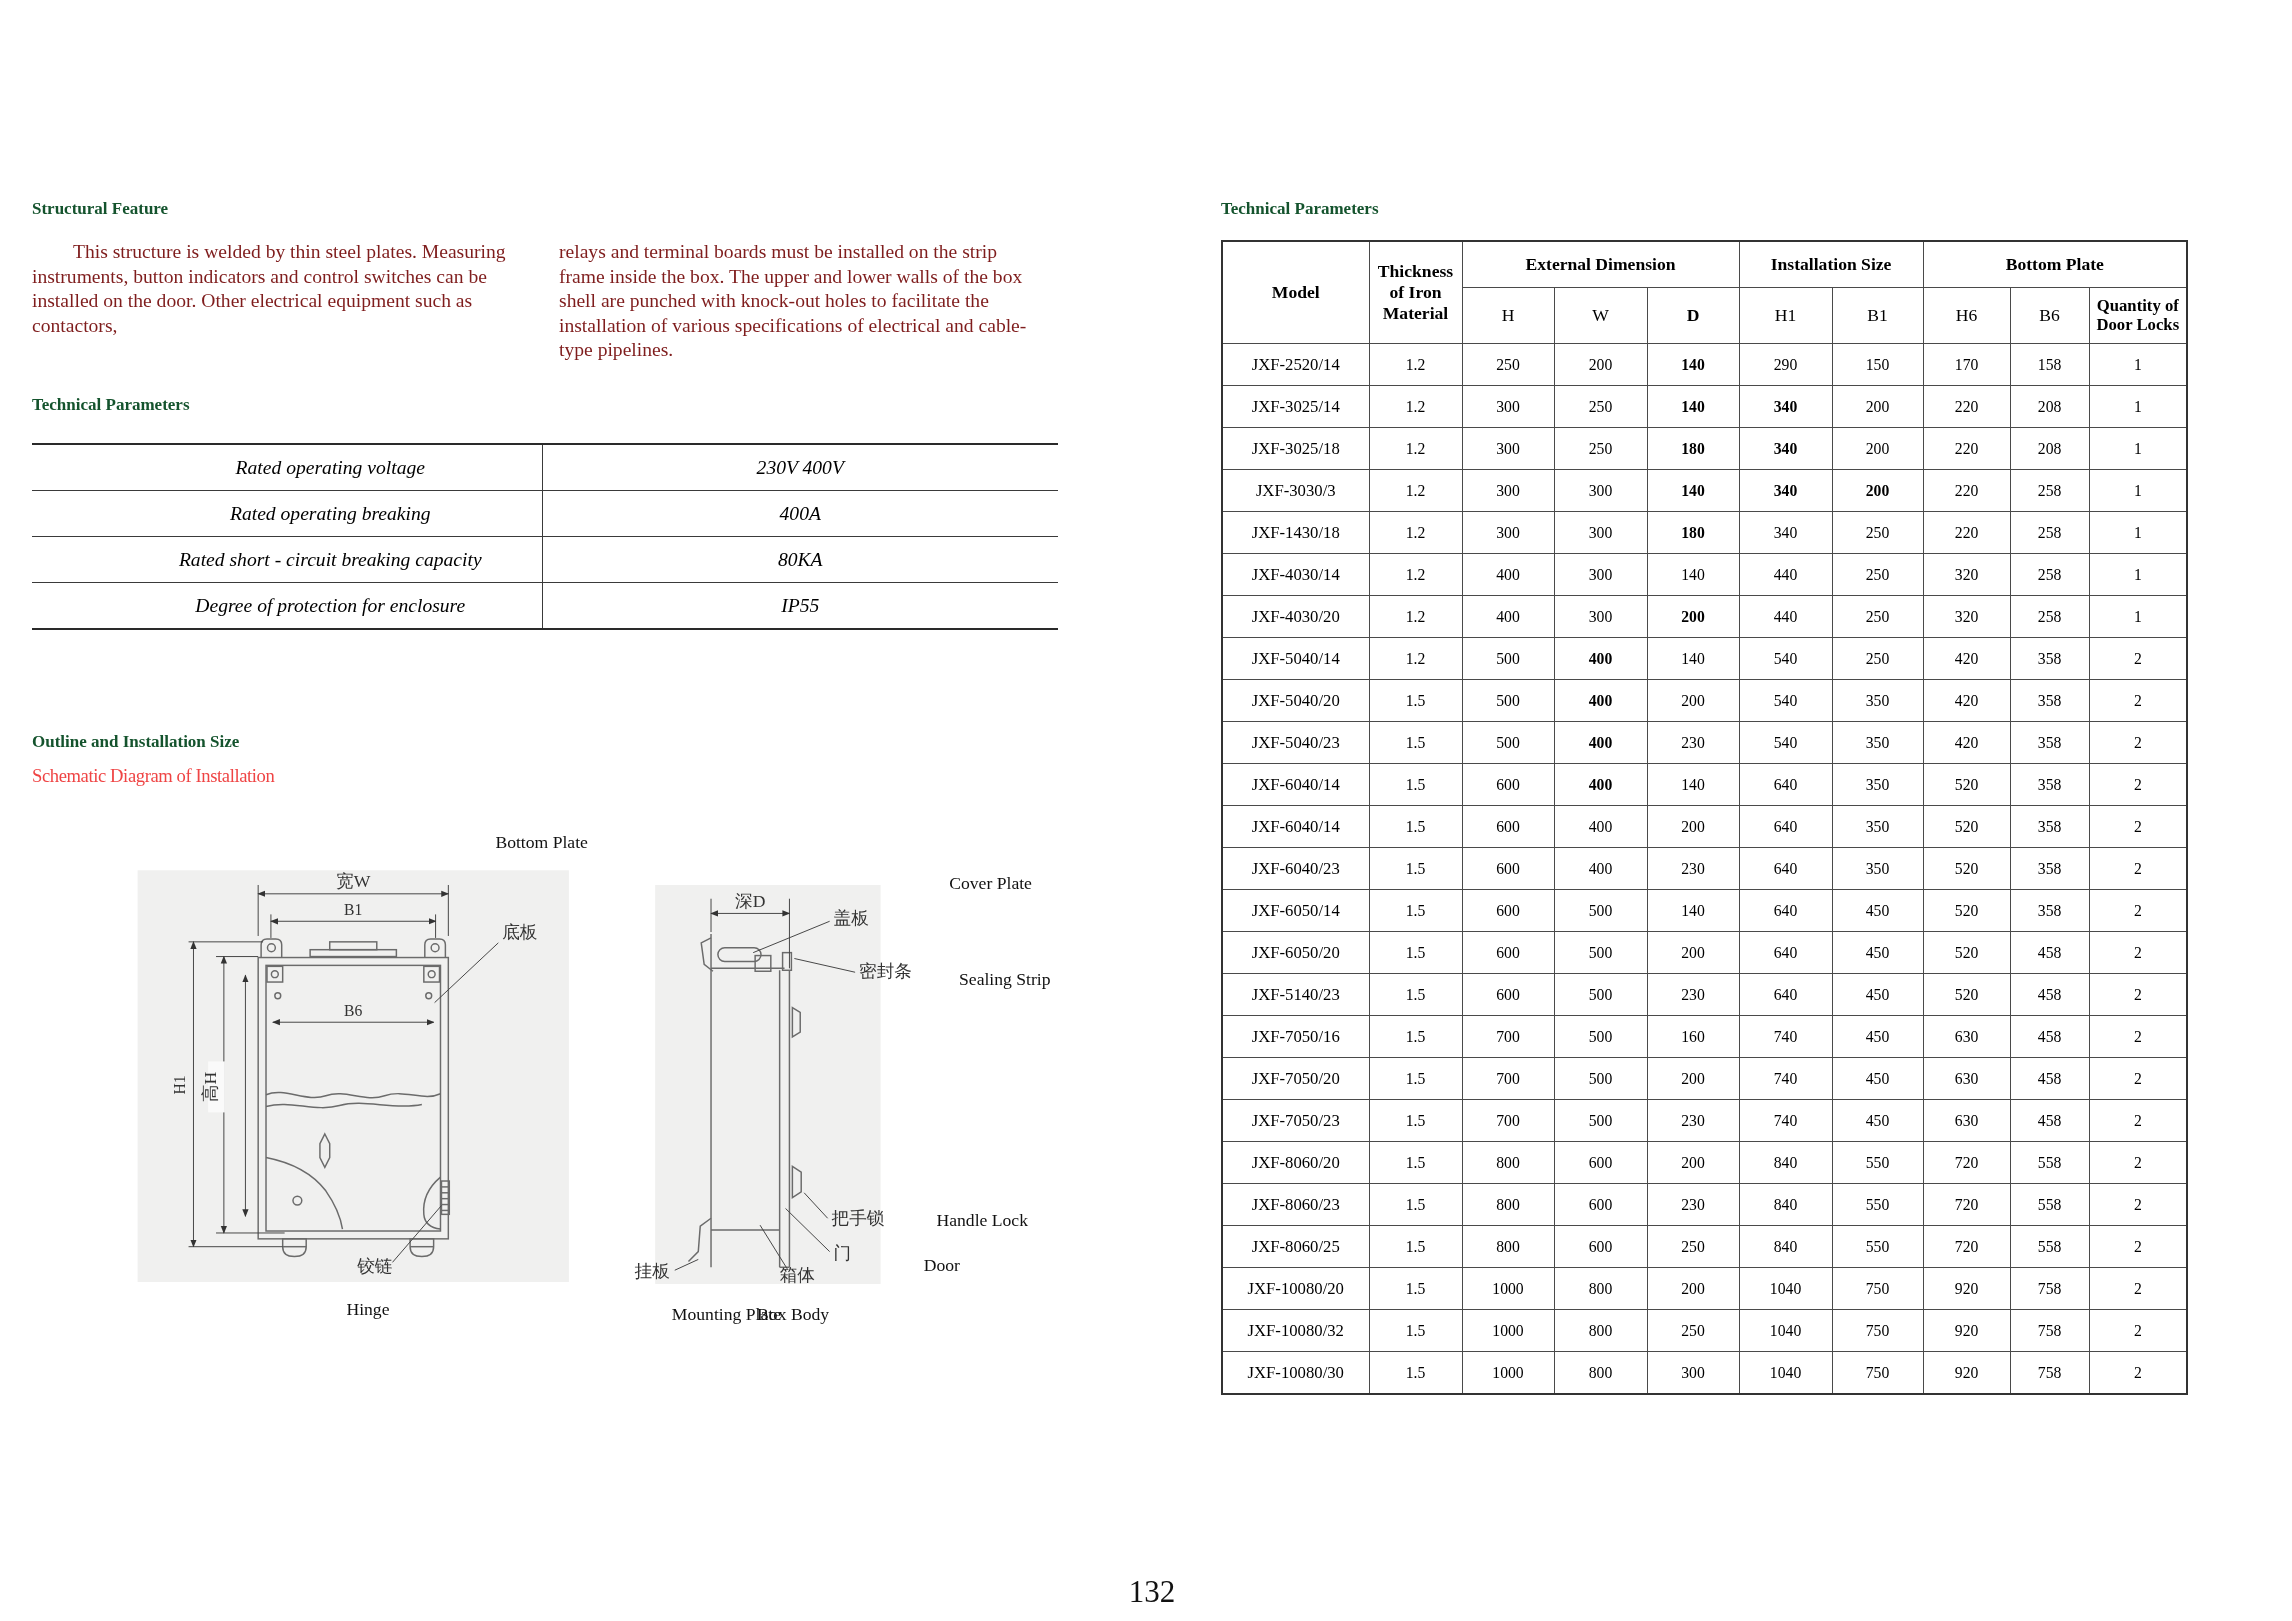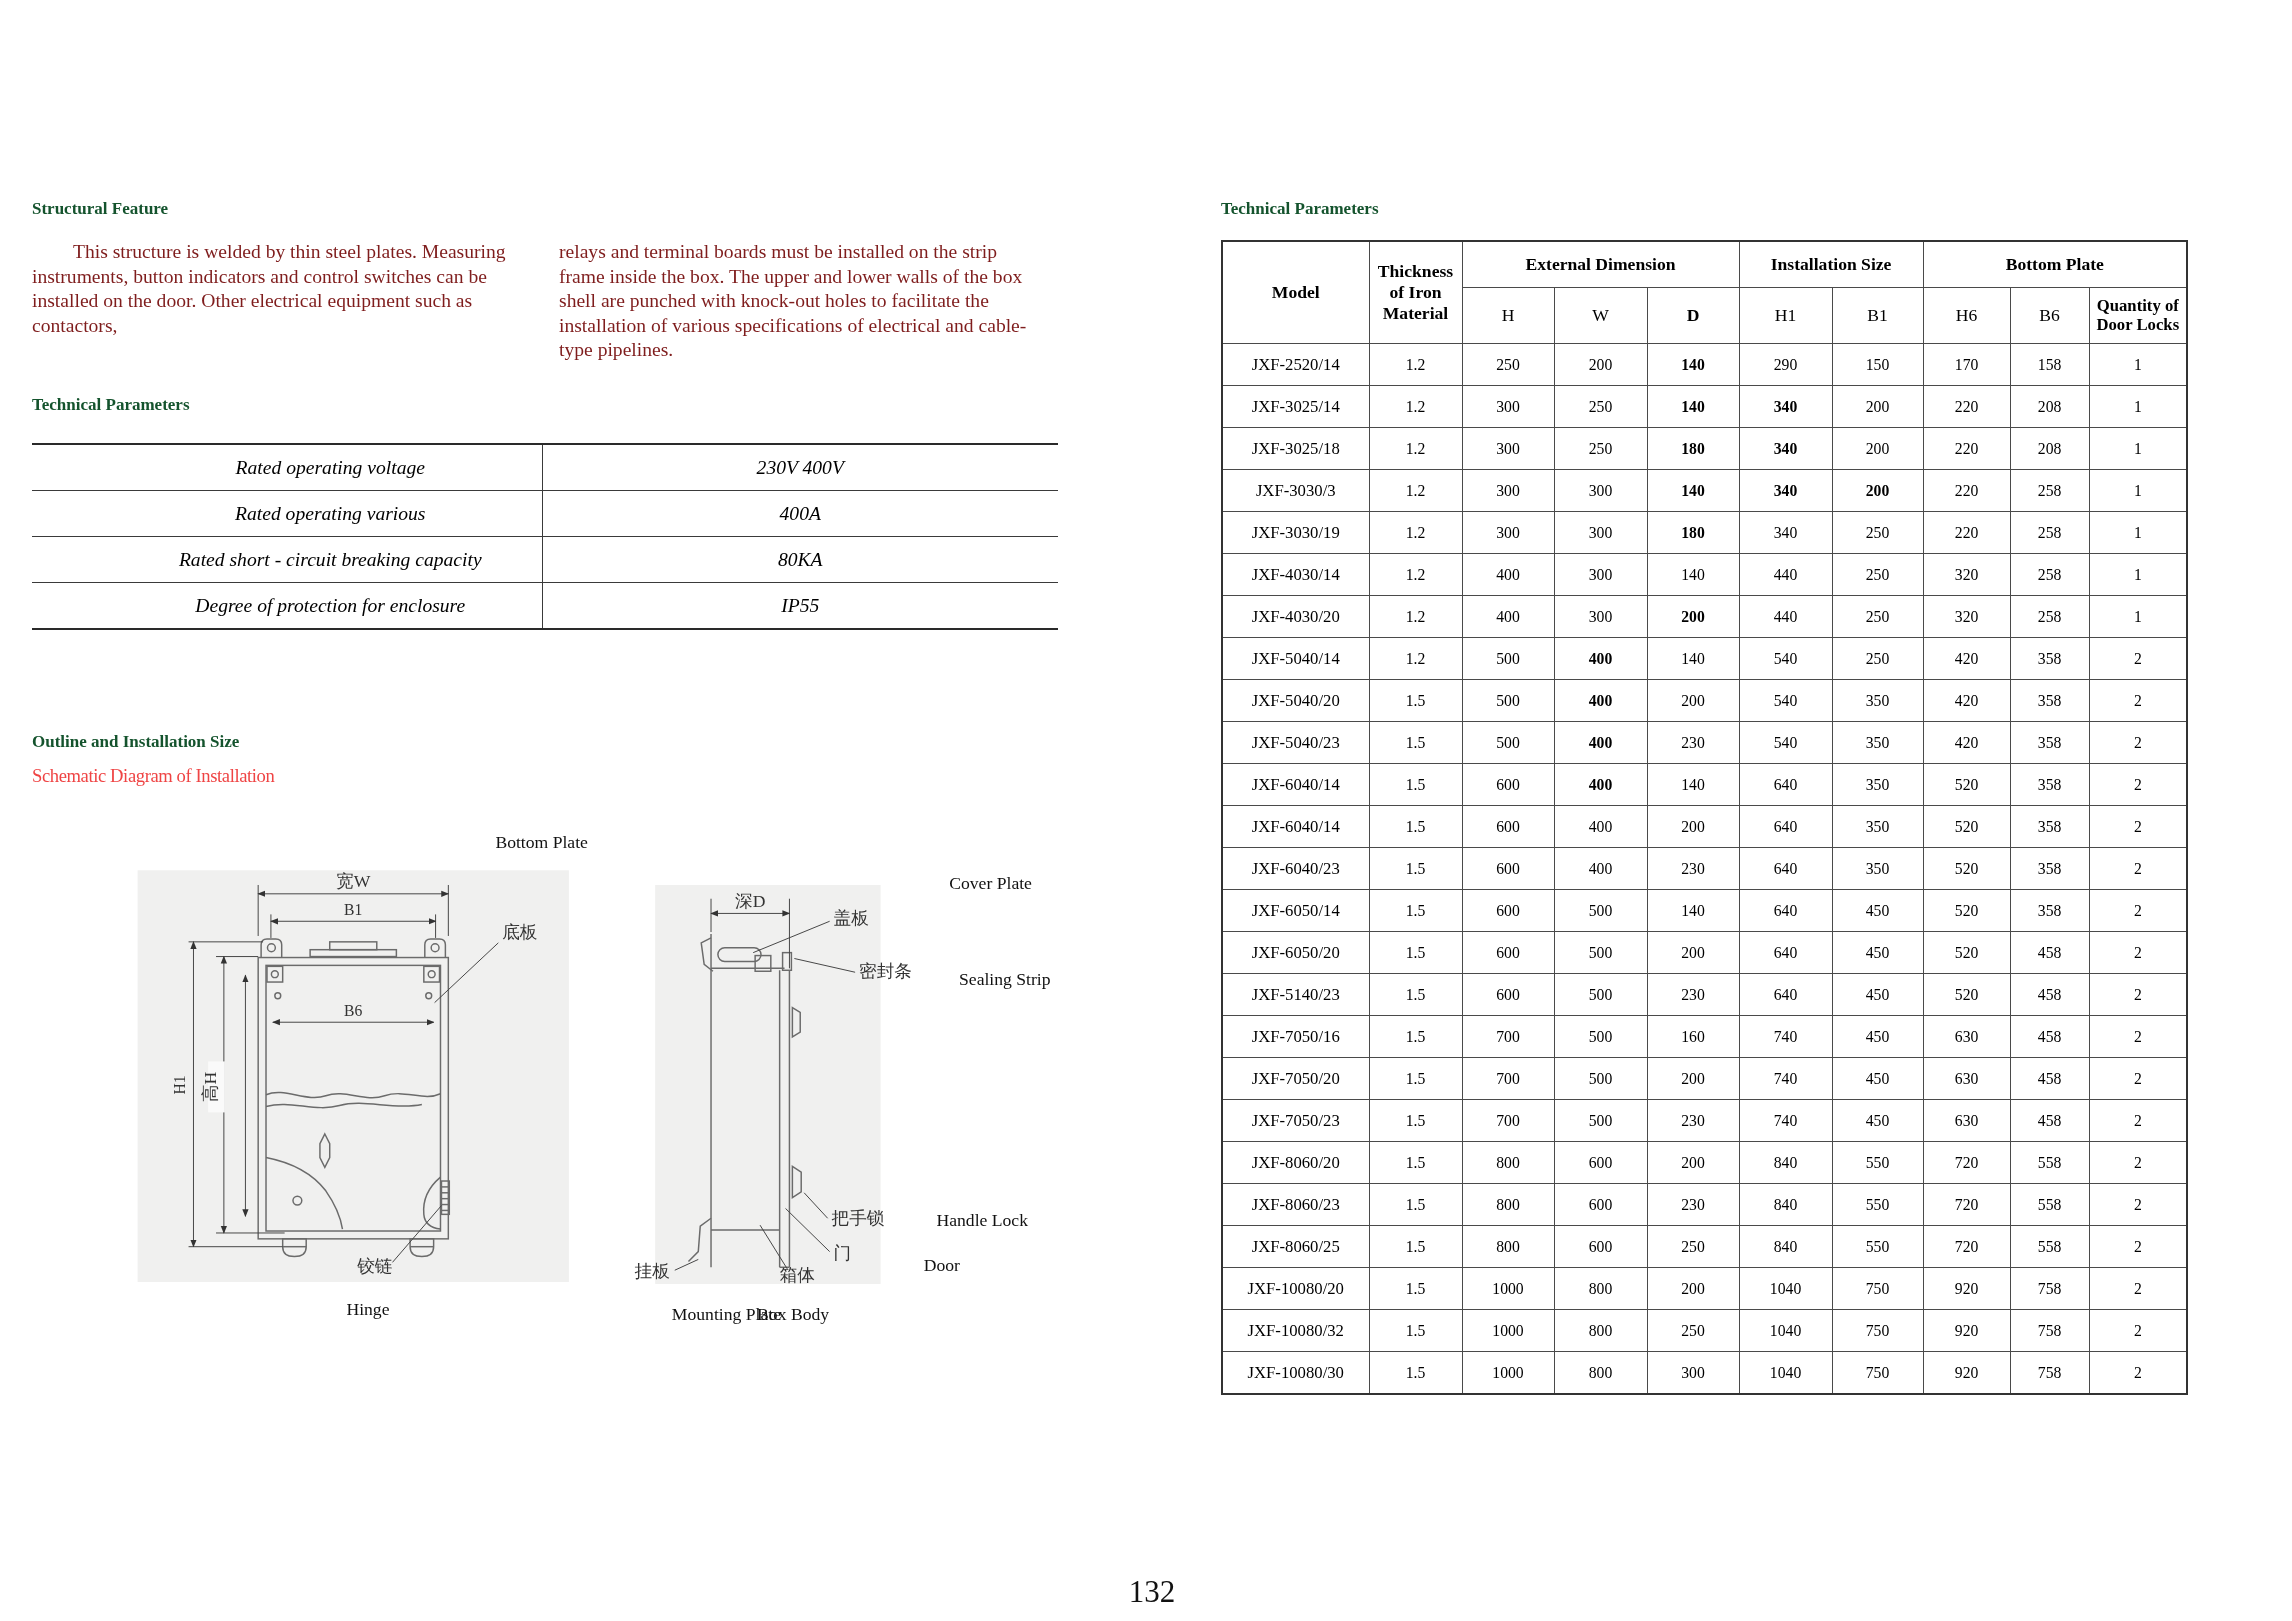--- a/index.html
+++ b/index.html
@@ -50,21 +50,21 @@
 
 <div class="heading" style="left:32px;top:395px;">Technical Parameters</div>
 
 <table id="mini-table">
   <tbody>
       <tr>
     <td class="lbl">Rated operating voltage</td>
     <td>230V 400V</td>
   </tr>
   <tr>
-    <td class="lbl">Rated operating various</td>
+    <td class="lbl">Rated operating breaking</td>
     <td>400A</td>
   </tr>
   <tr>
     <td class="lbl">Rated short - circuit breaking capacity</td>
     <td>80KA</td>
   </tr>
   <tr>
     <td class="lbl">Degree of protection for enclosure</td>
     <td>IP55</td>
   </tr>
@@ -276,21 +276,21 @@
         <td>300</td>
         <td>300</td>
         <td class="b">140</td>
         <td class="b">340</td>
         <td class="b">200</td>
         <td>220</td>
         <td>258</td>
         <td>1</td>
       </tr>
       <tr>
-        <td>JXF-3030/19</td>
+        <td>JXF-1430/18</td>
         <td>1.2</td>
         <td>300</td>
         <td>300</td>
         <td class="b">180</td>
         <td>340</td>
         <td>250</td>
         <td>220</td>
         <td>258</td>
         <td>1</td>
       </tr>

